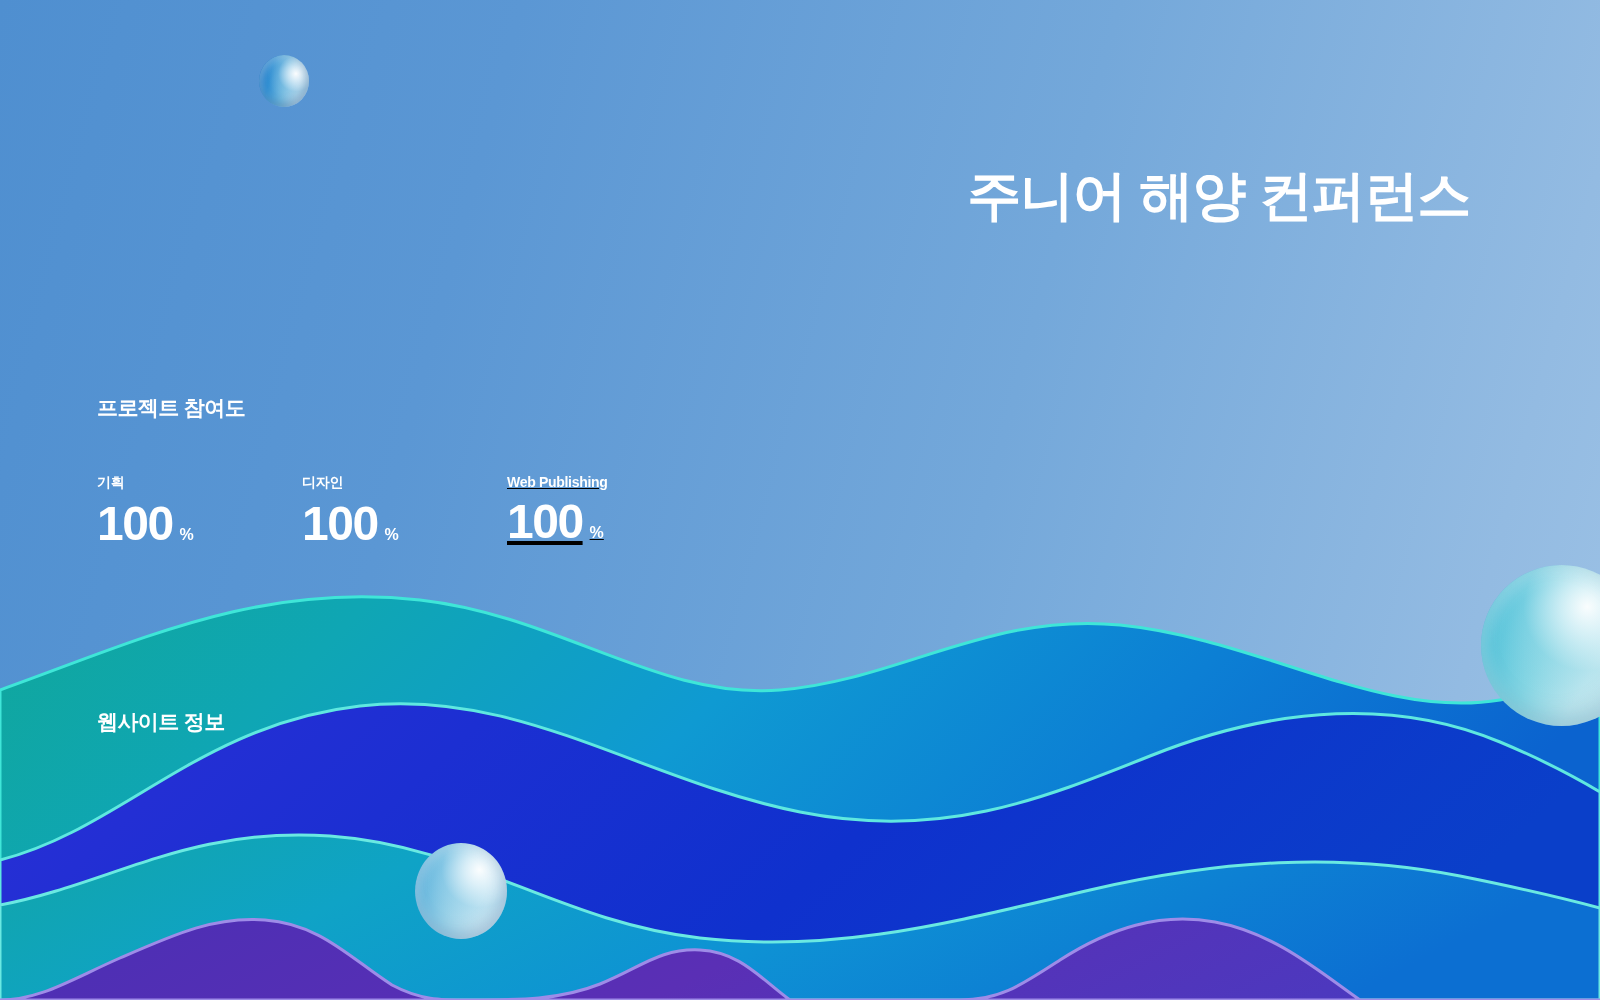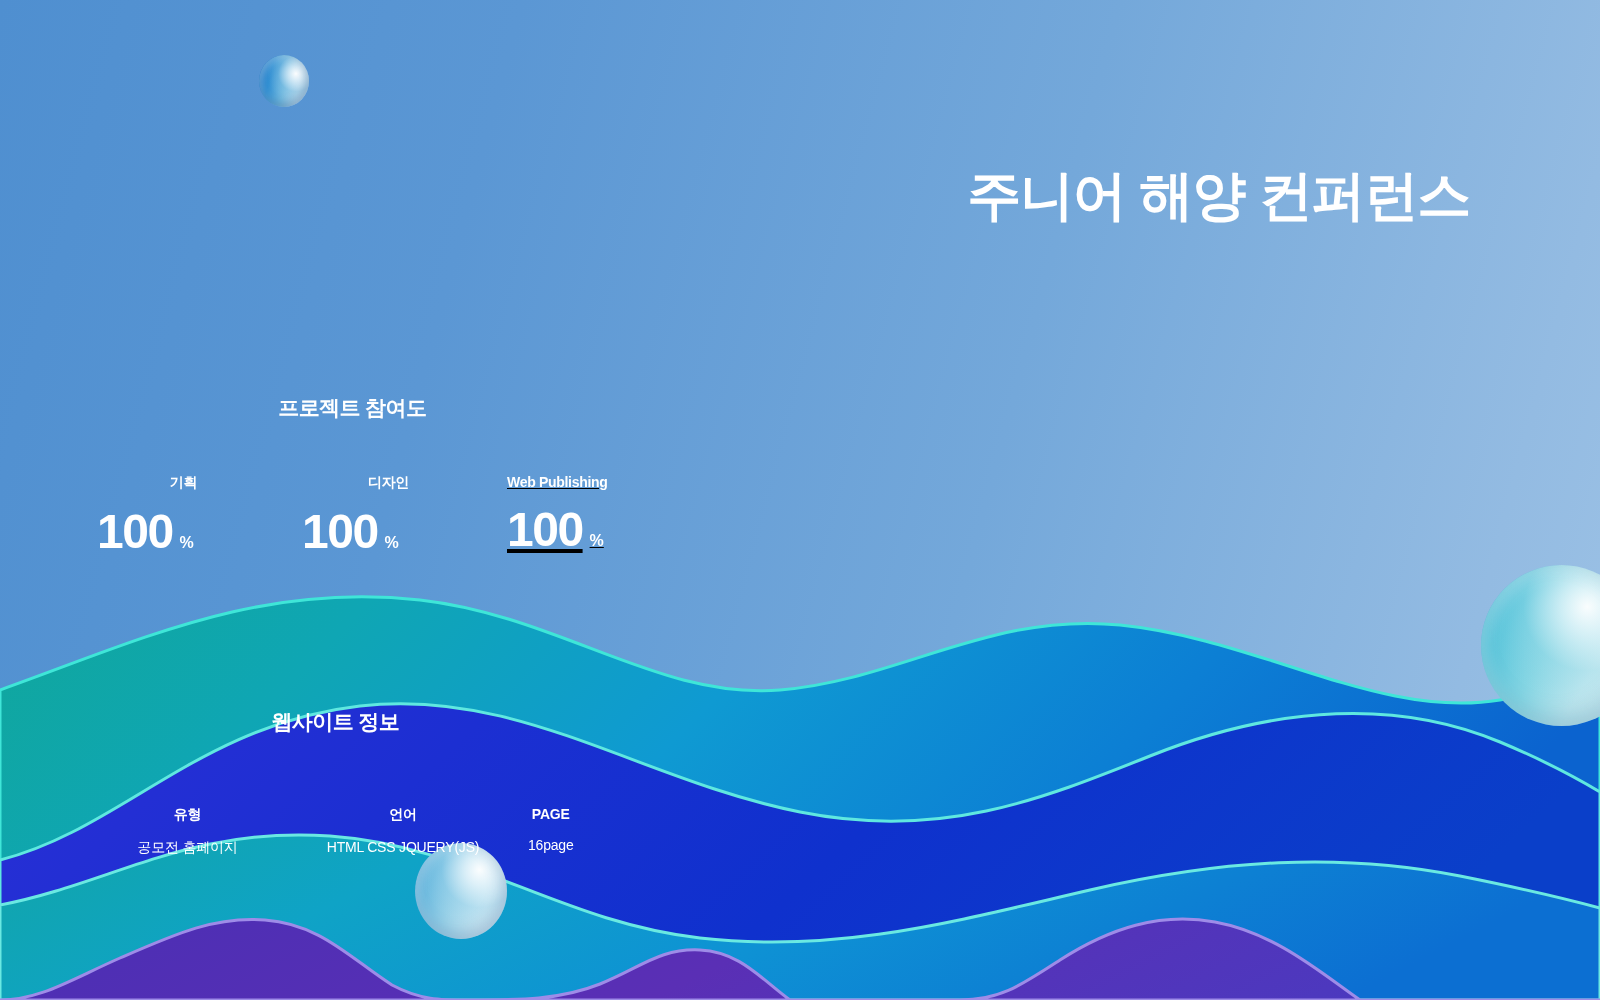--- a/index.html
+++ b/index.html
@@ -81,21 +81,20 @@
     font-size:54px;
     line-height:1.32;
     font-weight:bold;
     letter-spacing:-1.2px;
     white-space:nowrap;
   }
 
   .section {
     position:absolute;
     left:97px;
-    text-align:center;
   }
   #participation-section { top:394px; }
   #website-section { top:708px; }
 
   .section-heading {
     color:#ffffff;
     font-size:21px;
     font-weight:bold;
     letter-spacing:-0.6px;
     white-space:nowrap;
@@ -111,21 +110,21 @@
 
   .stat-label {
     color:#ffffff;
     font-size:14px;
     font-weight:bold;
     letter-spacing:-0.3px;
     white-space:nowrap;
     display:block;
   }
   .stat-value-wrap {
-    margin-top:16px;
+    margin-top:8px;
     display:flex;
     align-items:baseline;
   }
   .stat-value {
     color:#ffffff;
     font-size:48px;
     font-weight:bold;
     letter-spacing:-1.5px;
     line-height:1;
   }
@@ -251,33 +250,15 @@
           <span class="stat-unit">%</span>
         </div>
       </div>
 
     </div>
   </div>
 
   <div class="section" id="website-section">
     <div class="section-heading">웹사이트 정보</div>
 
-    <div class="info-row">
-
-      <div class="info-col">
-        <span class="info-label">유형</span>
-        <span class="info-value">공모전 홈페이지</span>
-      </div>
-
-      <div class="info-col wide">
-        <span class="info-label">언어</span>
-        <span class="info-value">HTML CSS JQUERY(JS)</span>
-      </div>
-
-      <div class="info-col">
-        <span class="info-label">PAGE</span>
-        <span class="info-value">16page</span>
-      </div>
-
-    </div>
   </div>
 
 </div>
 
 </body></html>

